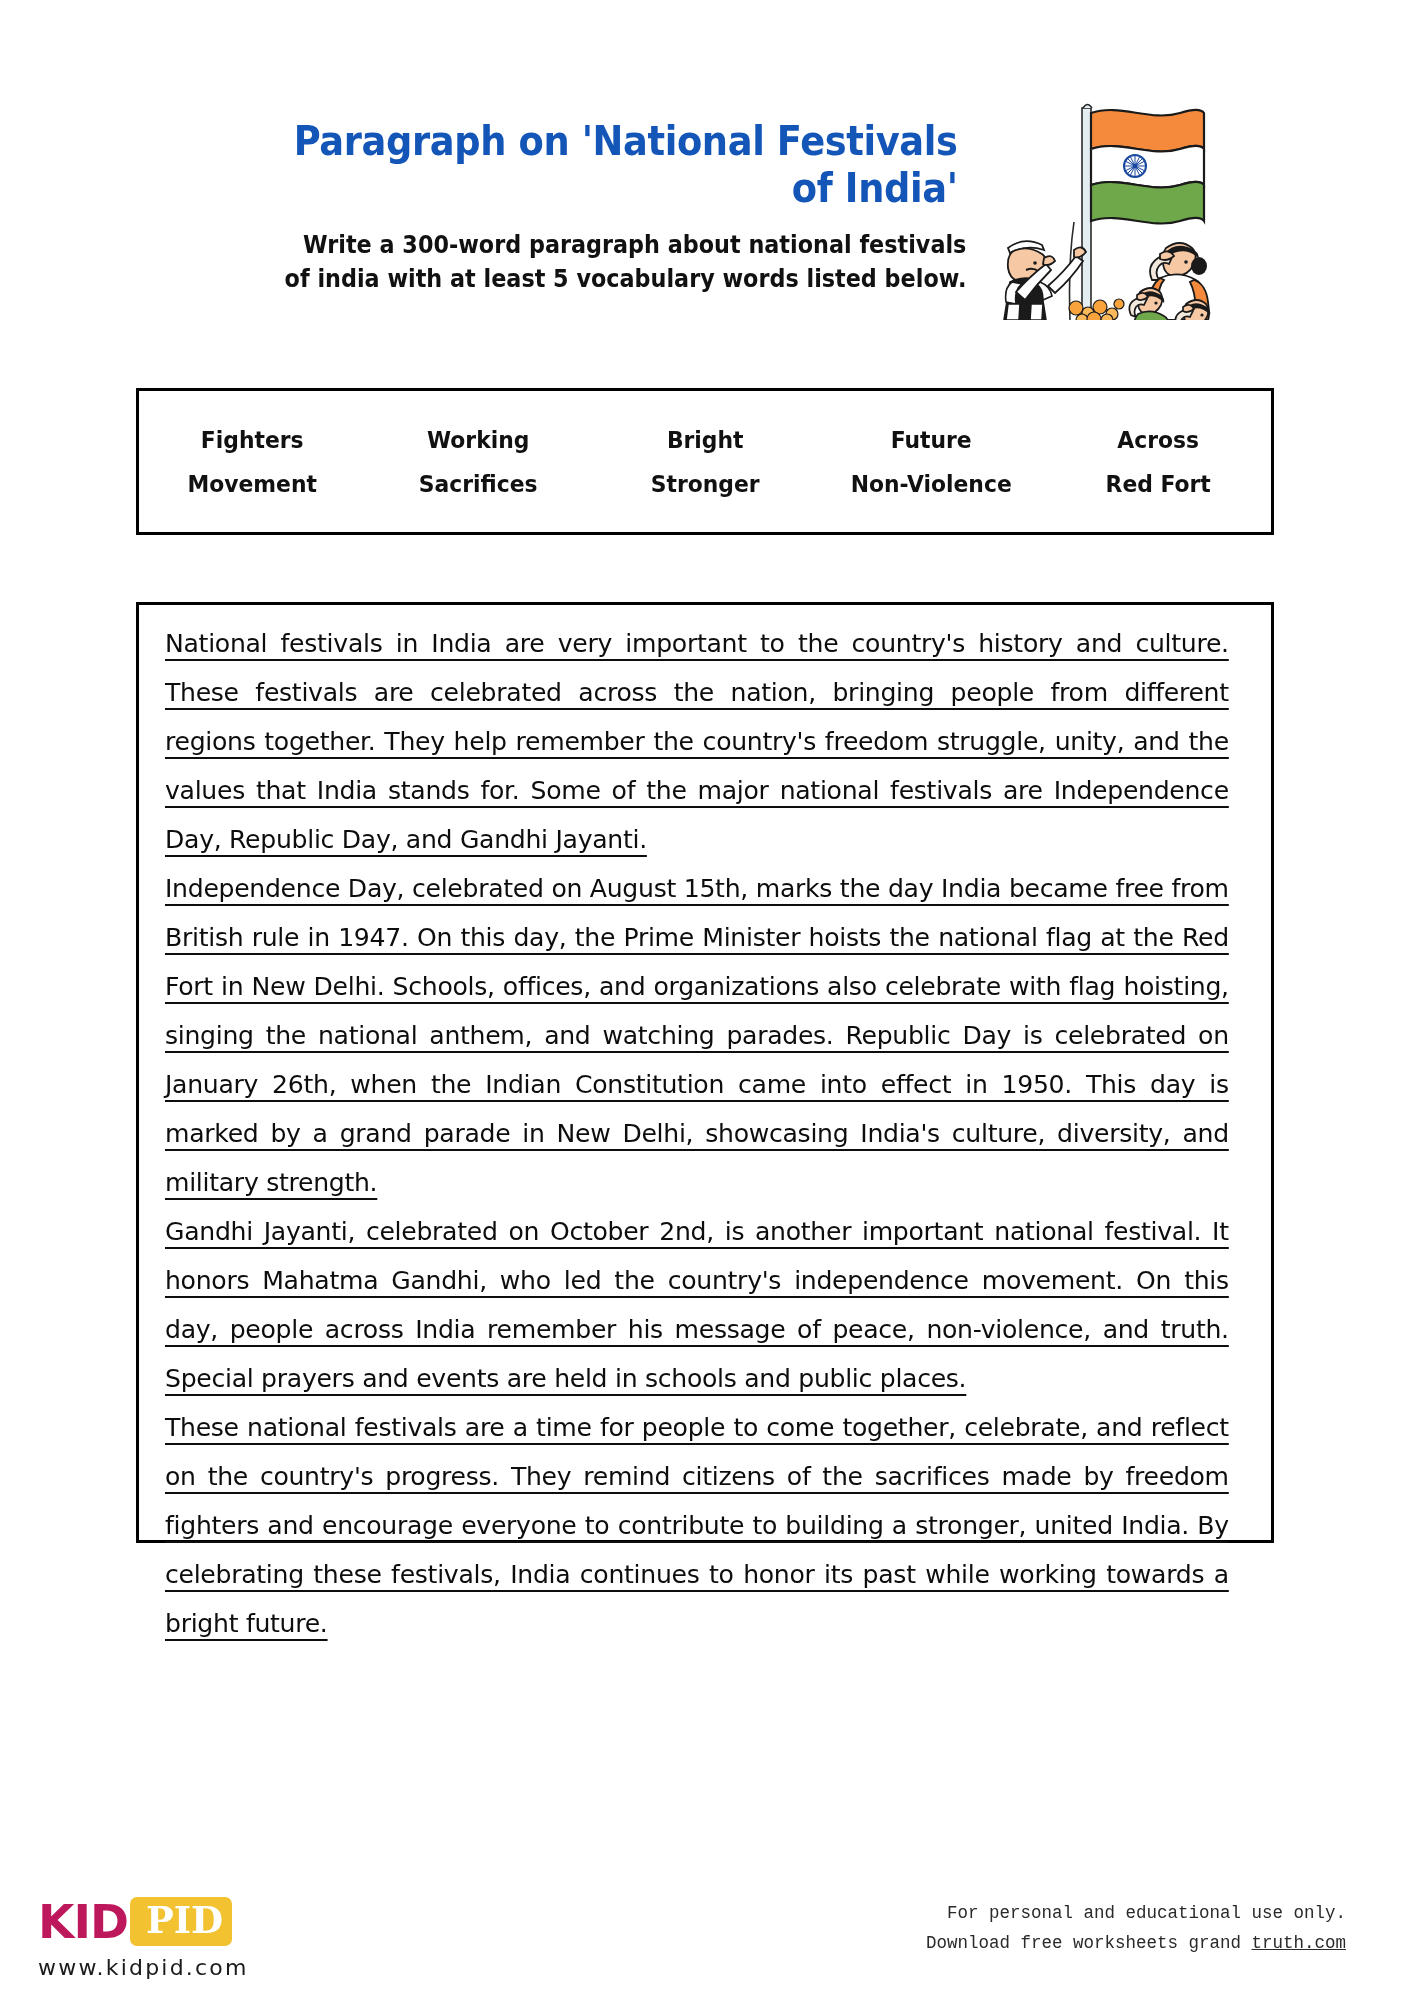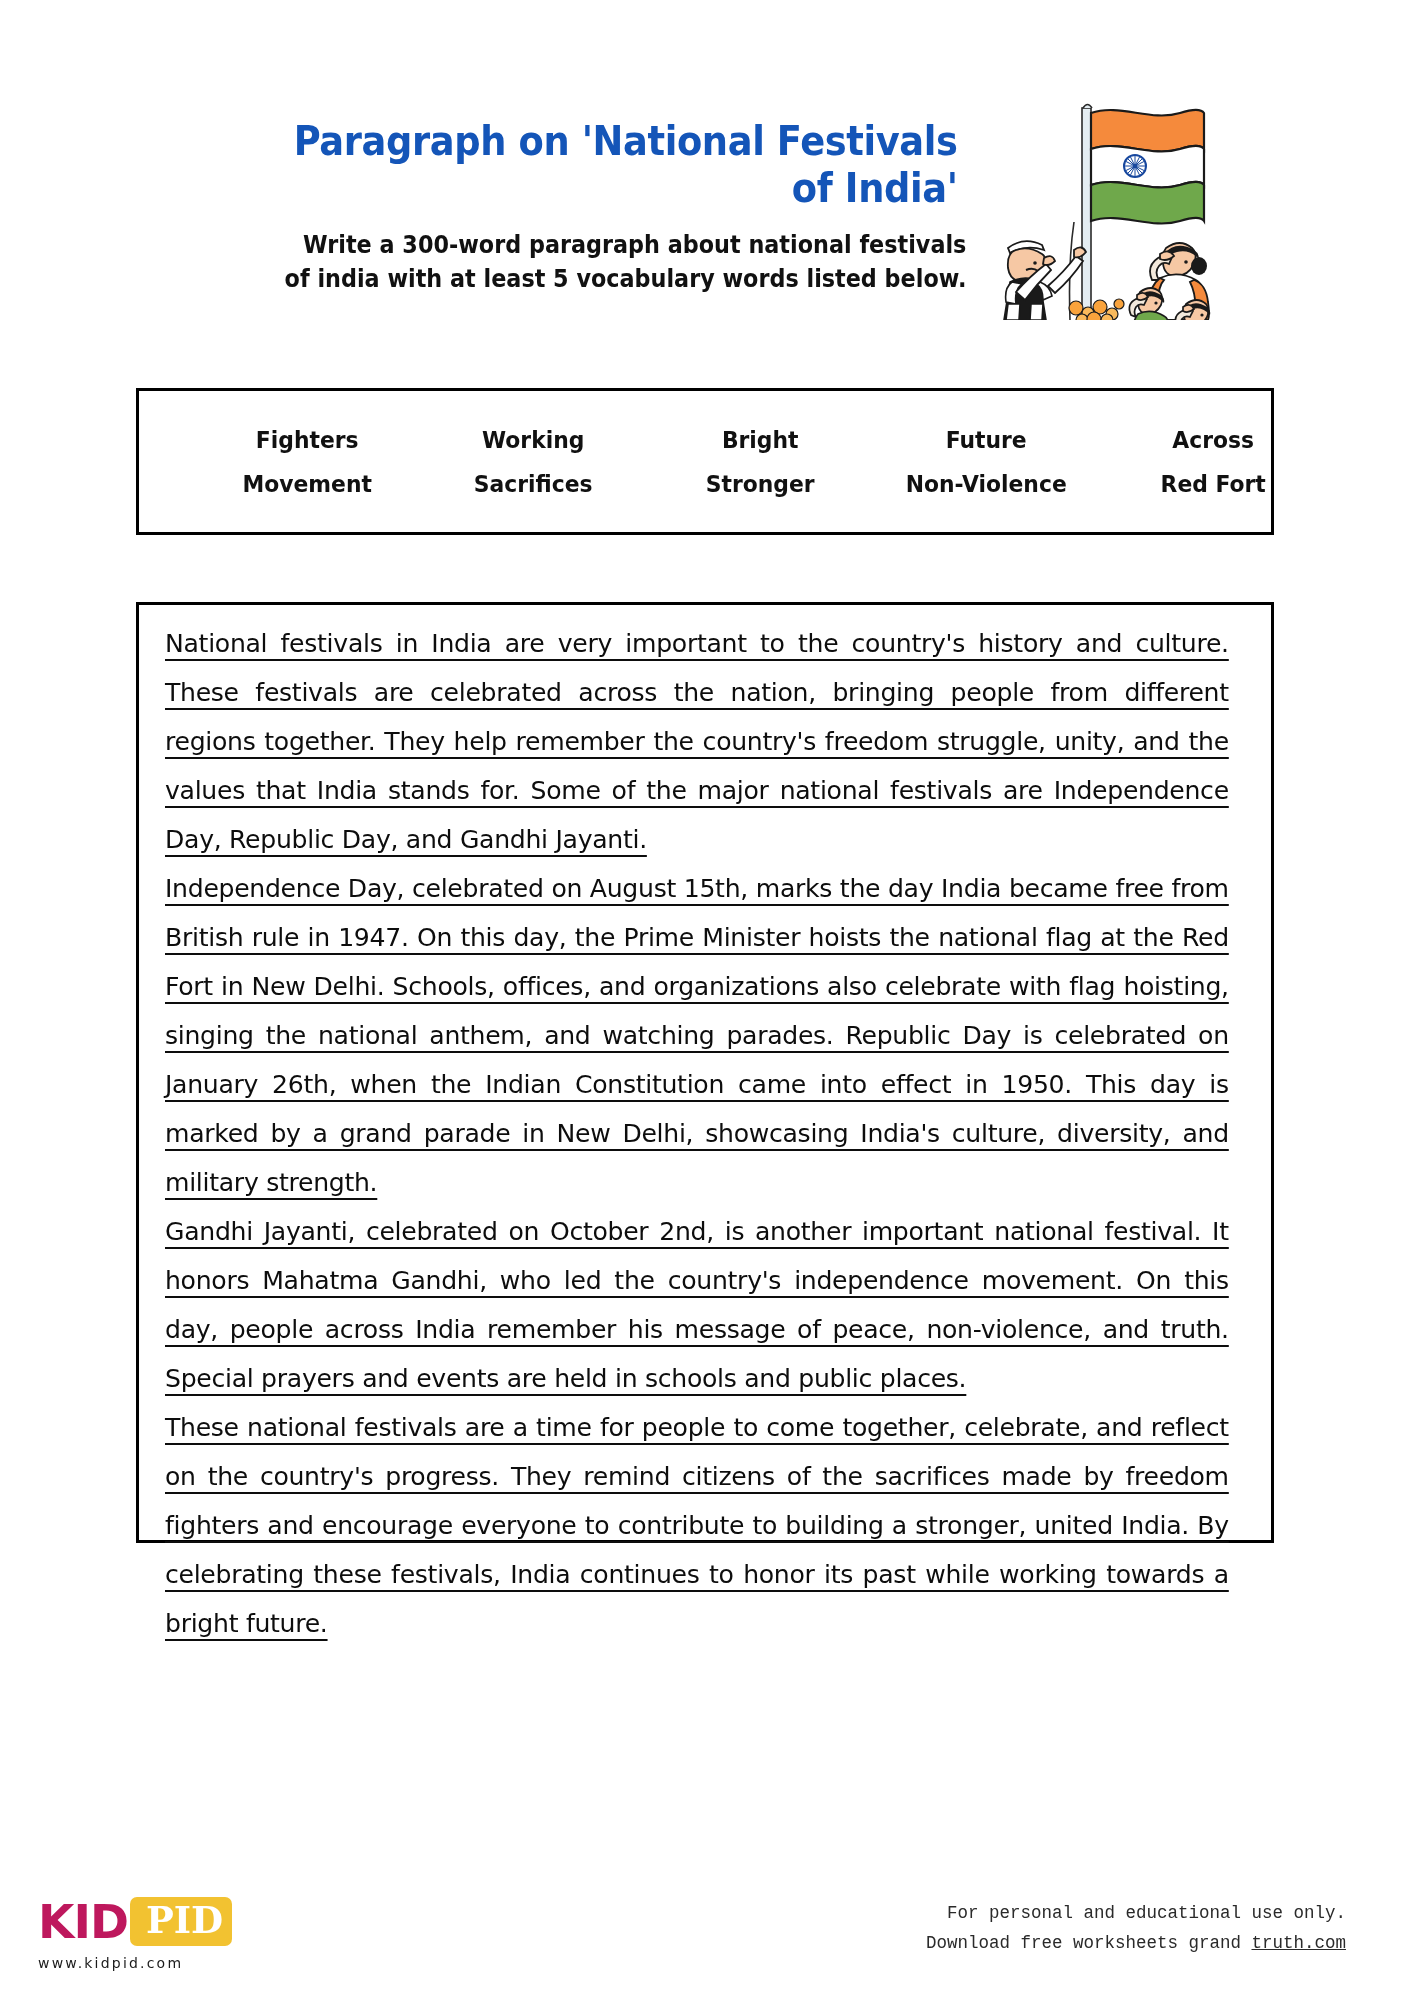--- a/index.html
+++ b/index.html
@@ -66,22 +66,21 @@
     height: 147px;
     border: 3px solid #000000;
     box-sizing: border-box;
     display: flex;
     flex-direction: column;
     justify-content: center;
   }
   .vocab-row {
     display: flex;
     width: 100%;
-    padding: 9px 7px;
-    margin-left: 48px;
+    padding: 9px 0;
   }
   .vocab-cell {
     flex: 1 1 0;
     text-align: center;
     font-family: "DejaVu Sans", sans-serif;
     font-weight: 700;
     font-size: 23px;
     color: #111111;
     transform: scaleX(0.95);
   }
@@ -144,21 +143,21 @@
     font-weight: 700;
     font-size: 37px;
     letter-spacing: 0px;
     line-height: 1;
     padding: 5px 9px 7px 16px;
     border-radius: 7px;
     margin-left: 2px;
   }
   .logo-url {
     font-family: "DejaVu Sans", sans-serif;
-    font-size: 14px;
+    font-size: 22px;
     color: #1b1b1b;
     letter-spacing: 2.2px;
     margin-top: 8px;
   }
   .footer-note {
     position: absolute;
     right: 68px;
     top: 1898px;
     text-align: right;
     font-family: Liberation Mono, monospace;

